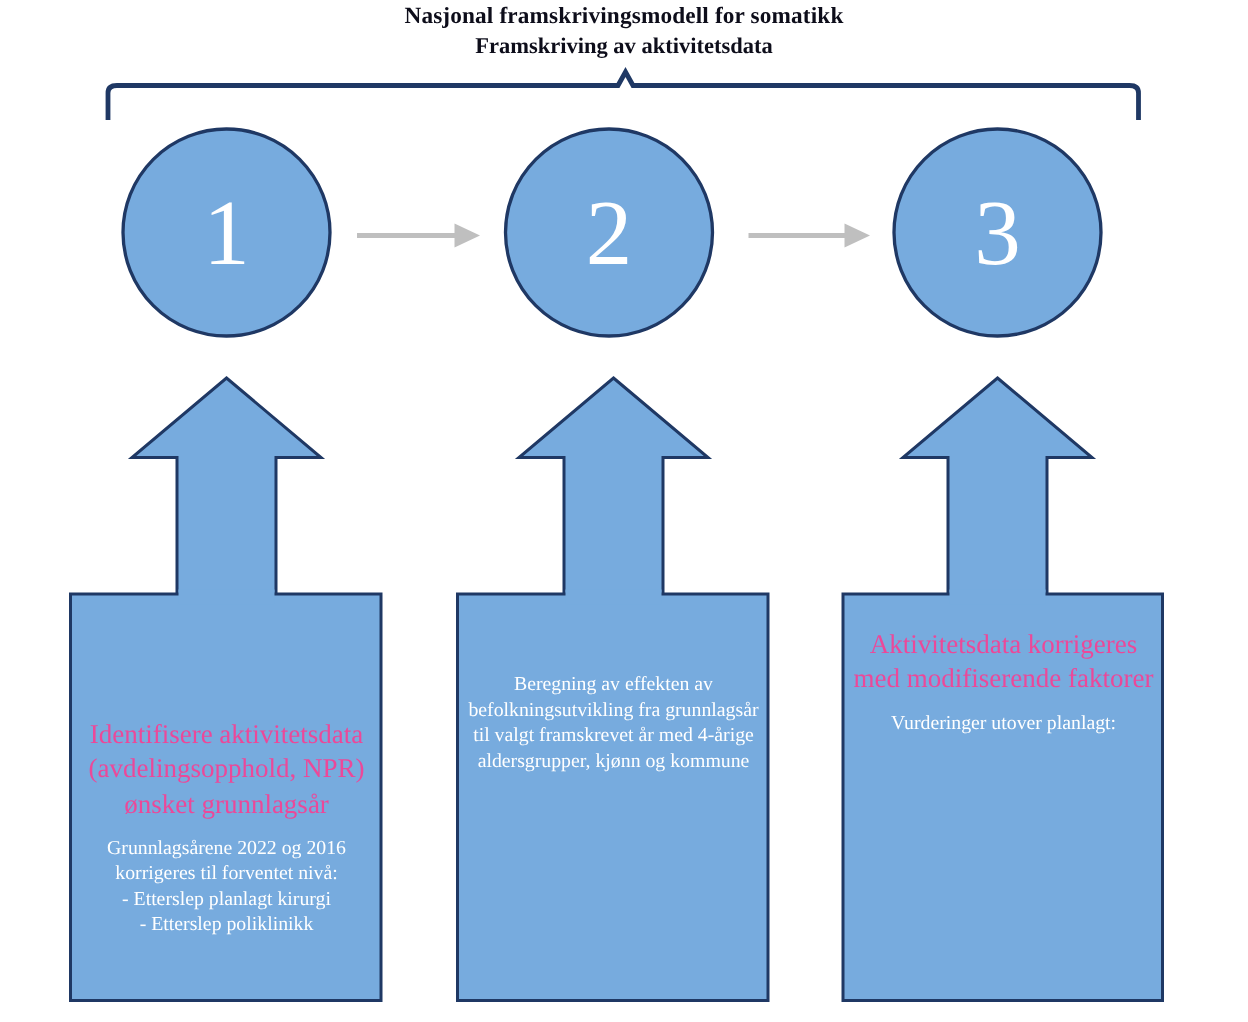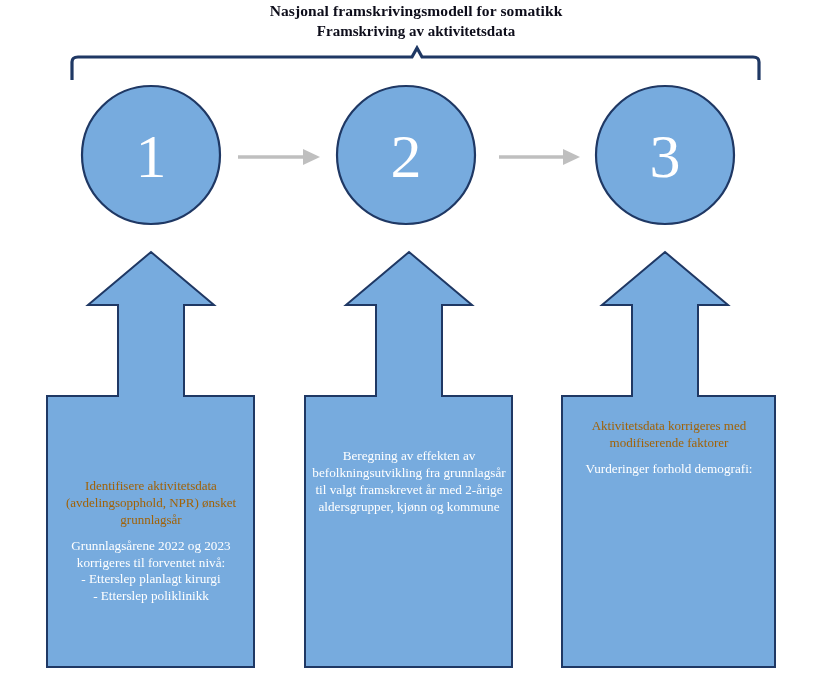--- a/index.html
+++ b/index.html
@@ -73,23 +73,23 @@
   .c2 { left: 331px; top: 125px; }
   .c3 { left: 590px; top: 125px; }
 
   
   .box-text {
     position: absolute;
     text-align: center;
     pointer-events: none;
   }
   .bt-head {
-    font-size: 13px;
+    font-size: 18px;
     line-height: 1.30;
-    color: #a16207;
+    color: #ec4899;
     margin: 0 0 9px 0;
     font-weight: normal;
   }
   .bt-body {
     font-size: 13.2px;
     line-height: 1.28;
     color: #ffffff;
     margin: 0;
     font-weight: normal;
   }
@@ -144,27 +144,27 @@
     <rect x="377" y="393" width="64" height="10" fill="#77ABDE"></rect>
     <rect x="633" y="393" width="64" height="10" fill="#77ABDE"></rect>
   </svg>
 
   <div class="circle-num c1">1</div>
   <div class="circle-num c2">2</div>
   <div class="circle-num c3">3</div>
 
   <div class="box-text tb1">
     <p class="bt-head">Identifisere aktivitetsdata (avdelingsopphold, NPR) ønsket grunnlagsår</p>
-    <p class="bt-body" style="white-space: pre-line;">Grunnlagsårene 2022 og 2023 korrigeres til forventet nivå:
+    <p class="bt-body" style="white-space: pre-line;">Grunnlagsårene 2022 og 2016 korrigeres til forventet nivå:
 - Etterslep planlagt kirurgi
 - Etterslep poliklinikk</p>
   </div>
 
   <div class="box-text tb2">
-    <p class="bt-body">Beregning av effekten av befolkningsutvikling fra grunnlagsår til valgt framskrevet år med 2-årige aldersgrupper, kjønn og kommune</p>
+    <p class="bt-body">Beregning av effekten av befolkningsutvikling fra grunnlagsår til valgt framskrevet år med 4-årige aldersgrupper, kjønn og kommune</p>
   </div>
 
   <div class="box-text tb3">
     <p class="bt-head">Aktivitetsdata korrigeres med modifiserende faktorer</p>
-    <p class="bt-body">Vurderinger forhold demografi:</p>
+    <p class="bt-body">Vurderinger utover planlagt:</p>
   </div>
 
 </div>
 
 </body></html>

